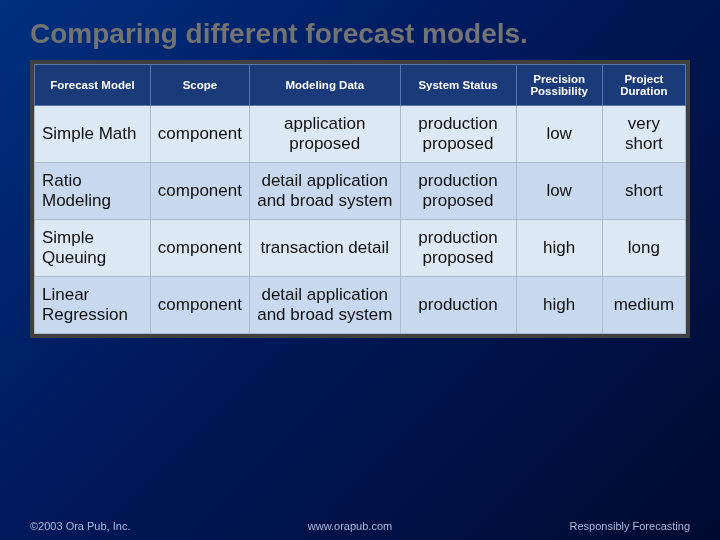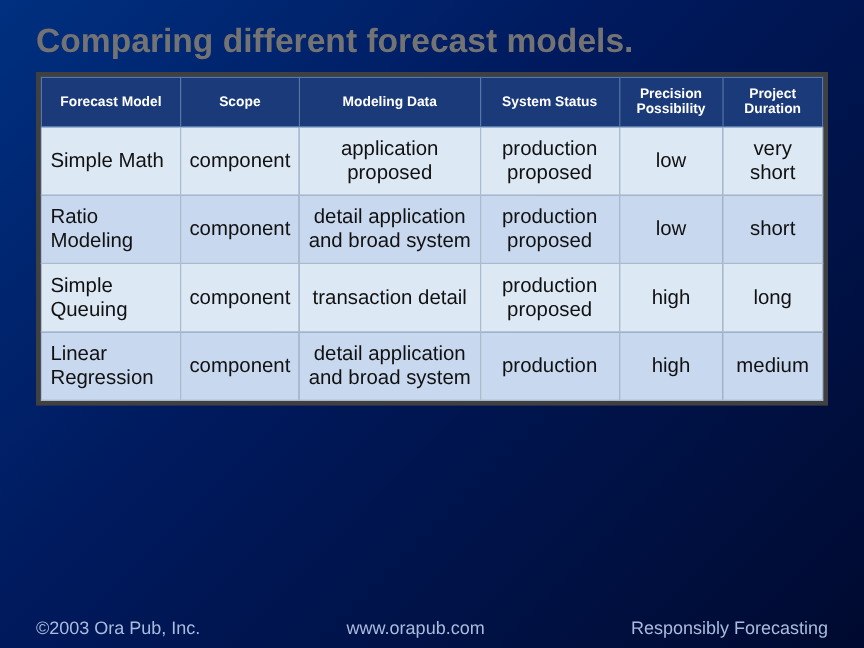--- a/index.html
+++ b/index.html
@@ -67,21 +67,21 @@
     }
 
     .footer {
       position: absolute;
       bottom: 8px;
       left: 30px;
       right: 30px;
       display: flex;
       justify-content: space-between;
       color: #aabbdd;
-      font-size: 15px;
+      font-size: 11px;
       align-items: flex-end;
     }
   </style>
 </head>
 <body>
 
 <div class="page-title">Comparing different forecast models.</div>
 
 <div class="table-container">
   <table>

